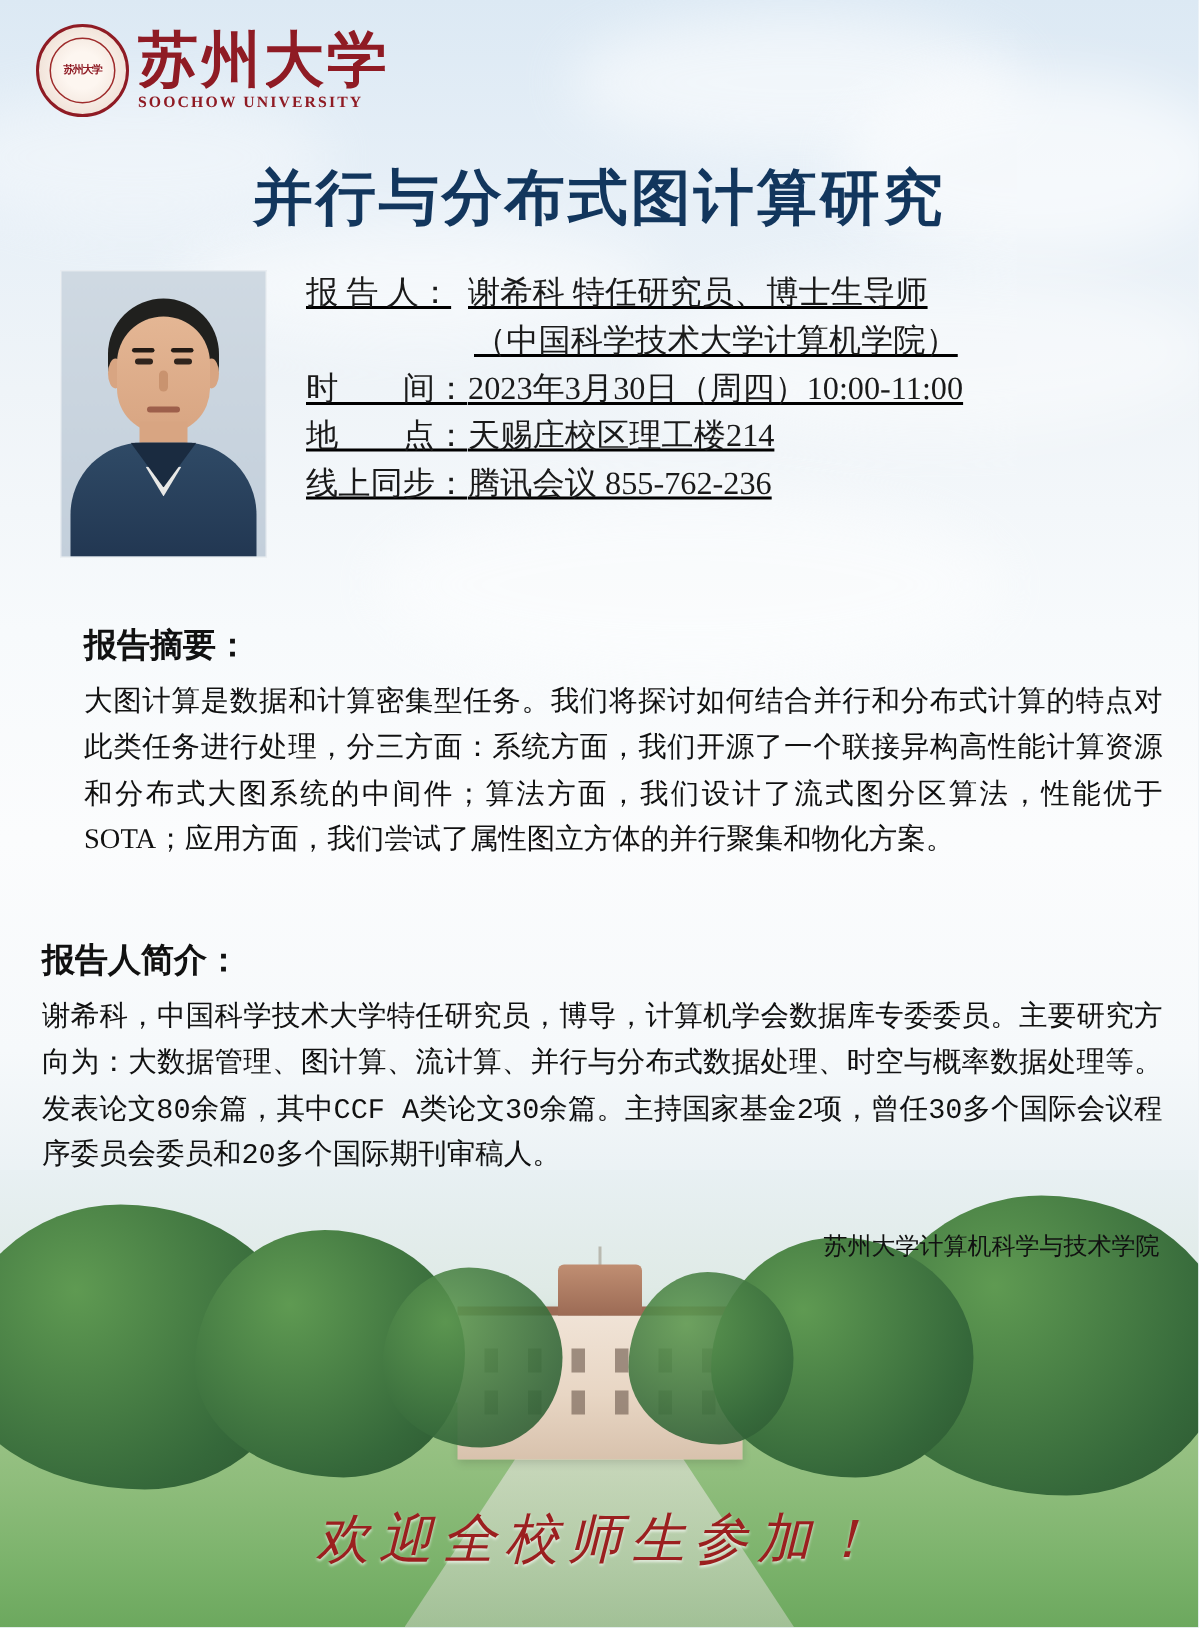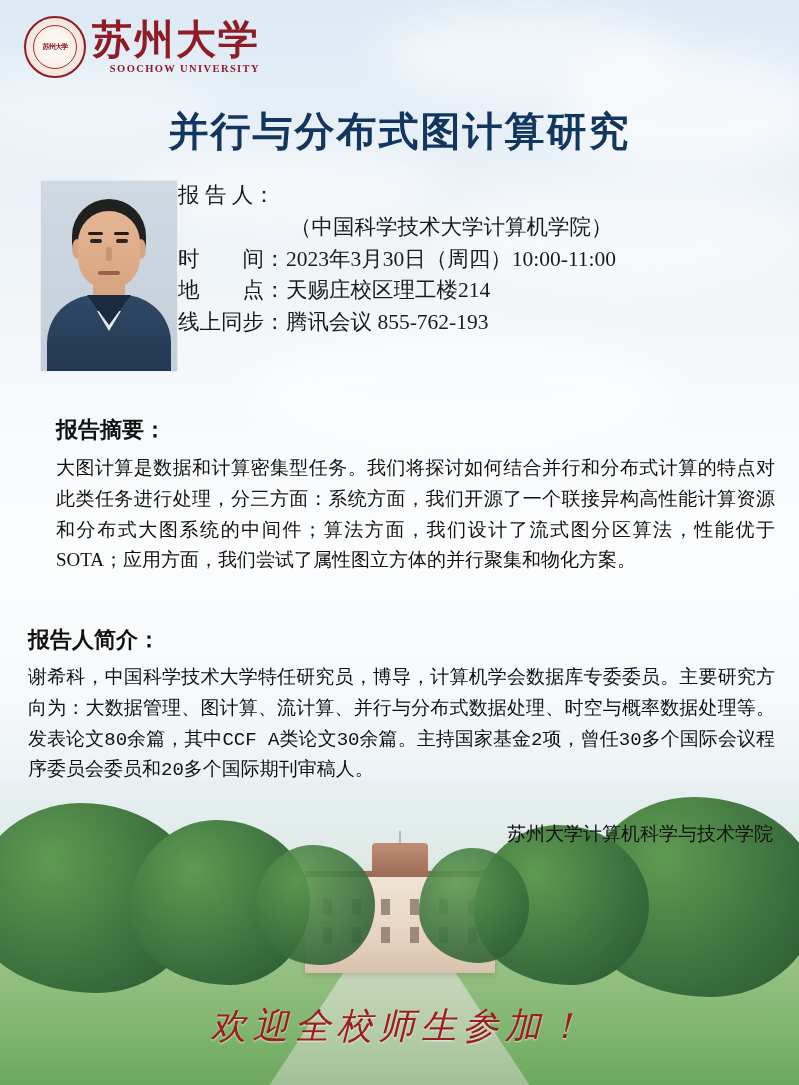--- a/index.html
+++ b/index.html
@@ -147,40 +147,42 @@
     color: #8f1b24;
     letter-spacing: 2px;
   }
   .logo-en {
     font-family: "Liberation Serif", serif;
     font-size: 10.5px;
     font-weight: bold;
     color: #8f1b24;
     letter-spacing: 1.4px;
     margin-top: 4px;
-    text-align: right;
+    text-align: left;
   }
 
   
   .title {
     position: absolute;
     top: 104px; left: 0; right: 0;
     text-align: center;
     font-family: "Liberation Serif", serif;
     font-weight: bold;
     font-size: 40px;
     color: #12365d;
     letter-spacing: 2px;
   }
 
   
   .info-wrap {
     position: absolute;
     top: 180px; left: 40px; right: 28px;
     display: flex;
+    gap: 26px;
+    text-decoration: underline;
   }
   .portrait {
     width: 136px;
     height: 190px;
     flex: 0 0 136px;
     background: linear-gradient(to bottom,#cfd9e2 0%, #c3cfdb 100%);
     position: relative;
     overflow: hidden;
     border: 1px solid rgba(255,255,255,.6);
   }
@@ -256,21 +258,21 @@
   #bio { top: 625px; font-family: Liberation Mono, monospace; }
 
   .signature {
     position: absolute;
     right: 26px;
     top: 820px;
     text-align: right;
     font-family: "Liberation Serif", serif;
     color: #111;
   }
-  .sig-cn { font-size: 19px; line-height: 1.5; }
+  .sig-cn { font-size: 16px; line-height: 1.5; font-family: Liberation Mono, monospace; }
   .sig-en { font-size: 19px; line-height: 1.5; }
 
   .welcome {
     position: absolute;
     left: 0; right: 0;
     bottom: 34px;
     text-align: center;
     font-family: "Liberation Serif", serif;
     font-weight: normal;
     font-style: italic;
@@ -349,33 +351,34 @@
       <div class="p-mouth"></div>
       <div class="p-neck"></div>
       <div class="p-body"></div>
       <div class="p-shirt"></div>
       <div class="p-collar"></div>
     </div>
 
     <div class="info-lines">
       <div class="info-row">
         <div class="info-label">报 告 人：</div>
+        <div class="info-val">谢希科 特任研究员、博士生导师</div>
       </div>
       <div class="info-sub">（中国科学技术大学计算机学院）</div>
       <div class="info-row">
         <div class="info-label">时　　间：</div>
         <div class="info-val">2023年3月30日（周四）10:00-11:00</div>
       </div>
       <div class="info-row">
         <div class="info-label">地　　点：</div>
         <div class="info-val">天赐庄校区理工楼214</div>
       </div>
       <div class="info-row">
         <div class="info-label">线上同步：</div>
-        <div class="info-val">腾讯会议 855-762-193</div>
+        <div class="info-val">腾讯会议 855-762-236</div>
       </div>
     </div>
   </div>
 
   <div class="section" id="abstract">
     <div class="sec-head">报告摘要：</div>
     <div class="sec-body">大图计算是数据和计算密集型任务。我们将探讨如何结合并行和分布式计算的特点对此类任务进行处理，分三方面：系统方面，我们开源了一个联接异构高性能计算资源和分布式大图系统的中间件；算法方面，我们设计了流式图分区算法，性能优于SOTA；应用方面，我们尝试了属性图立方体的并行聚集和物化方案。</div>
   </div>
 
   <div class="section" id="bio">

